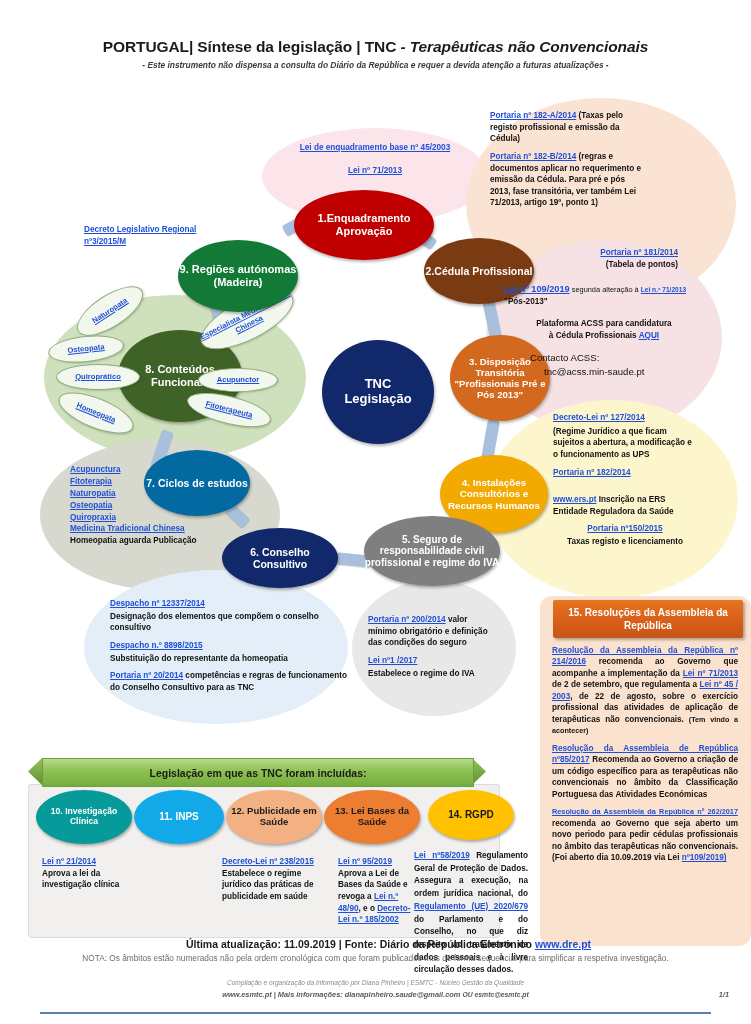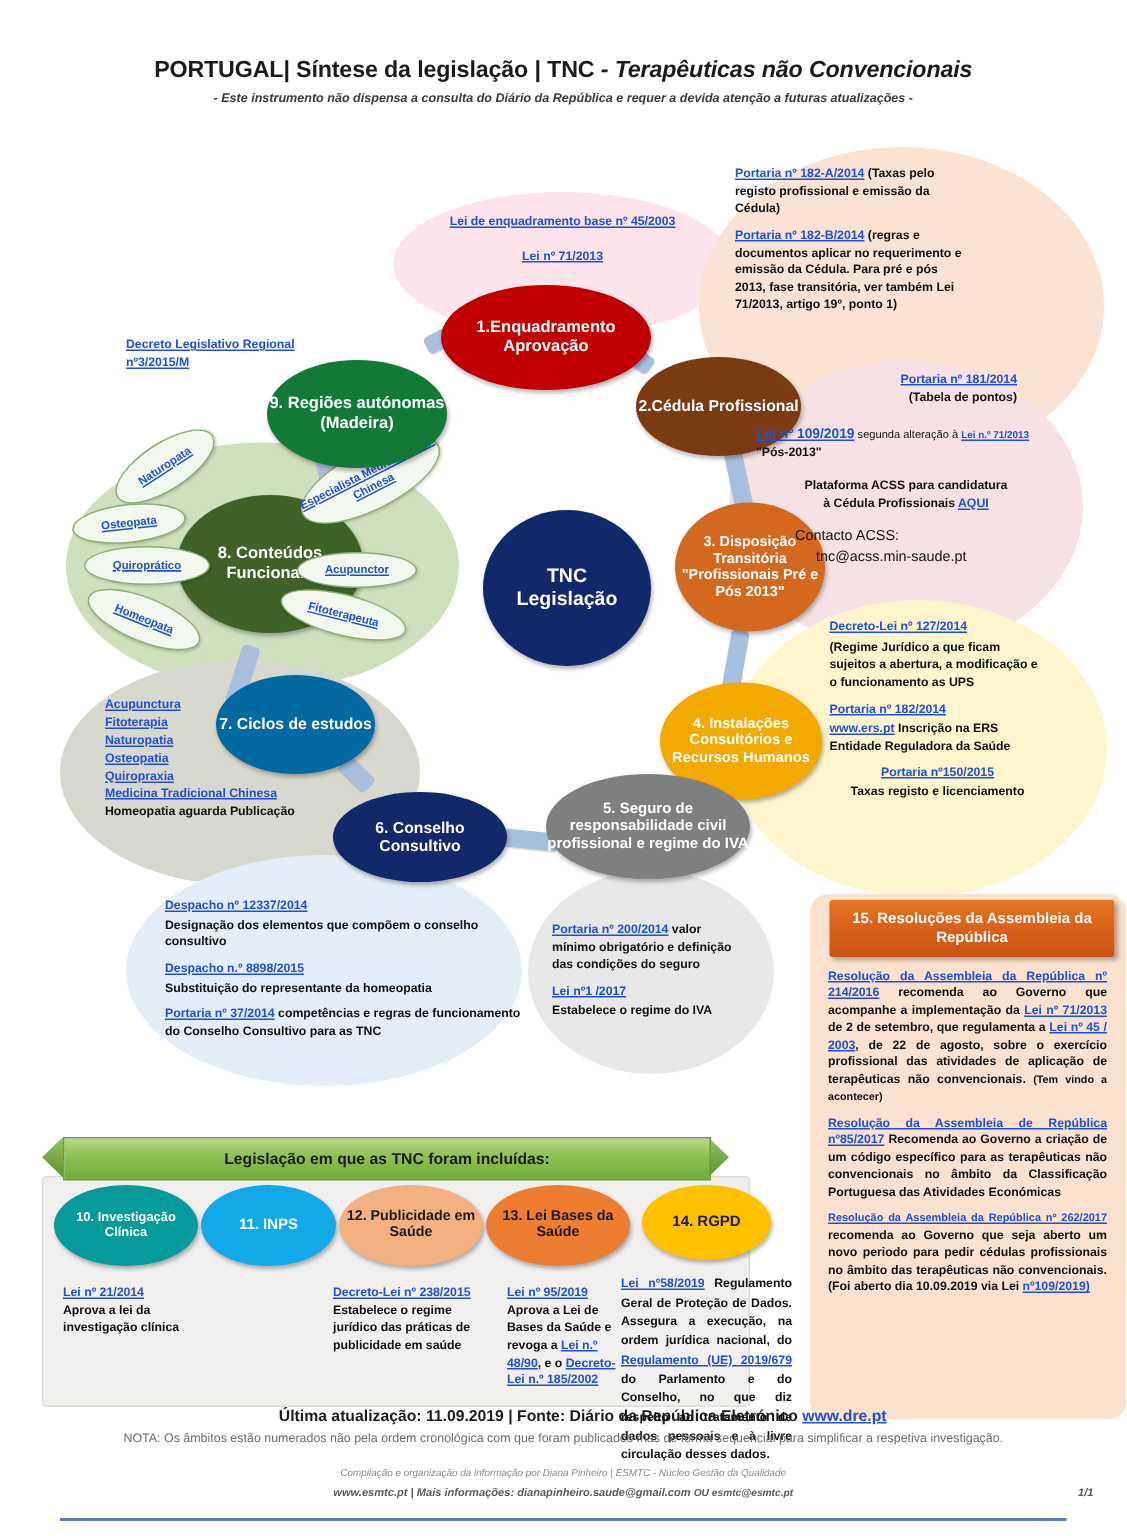--- a/index.html
+++ b/index.html
@@ -161,21 +161,21 @@
     <div>Plataforma ACSS para candidatura</div>
     <div><span>à Cédula Profissionais </span><span class="lnkd">AQUI</span></div>
   </div>
 
   <div class="abs node" style="left:440px;top:455px;width:108px;height:78px;background:#f2a900;font-size:9.8px;color:#fff;">
     <span>4. Instalações Consultórios e Recursos Humanos</span>
   </div>
   <div class="abs txt" style="left:553px;top:412px;width:144px;">
     <p style="margin-bottom:2px;"><span class="lnkd">Decreto-Lei nº 127/2014</span></p>
     <p>(Regime Jurídico a que ficam sujeitos  a abertura, a modificação e o funcionamento as UPS</p>
-    <p style="margin-bottom:2px;"><span class="lnkd">Portaria nº 182/2014</span></p>
+    <p style="margin-bottom:16px;"><span class="lnkd">Portaria nº 182/2014</span></p>
     <p><span class="lnkd">www.ers.pt</span><span> Inscrição na ERS Entidade Reguladora da Saúde</span></p>
     <p style="margin-bottom:1px;text-align:center;"><span class="lnkd">Portaria nº150/2015</span></p>
     <p class="ctr">Taxas registo e licenciamento</p>
   </div>
 
   <div class="abs node" style="left:364px;top:516px;width:136px;height:70px;background:#7f7f7f;font-size:10px;">
     <span>5. Seguro de responsabilidade civil profissional e regime do  IVA</span>
   </div>
   <div class="abs txt" style="left:368px;top:614px;width:130px;">
     <p><span class="lnkd">Portaria nº 200/2014</span><span> valor mínimo obrigatório e definição das condições do seguro</span></p>
@@ -184,21 +184,21 @@
   </div>
 
   <div class="abs node" style="left:222px;top:528px;width:116px;height:60px;background:#11296b;font-size:10.5px;">
     <span>6. Conselho Consultivo</span>
   </div>
   <div class="abs txt" style="left:110px;top:598px;width:246px;">
     <p style="margin-bottom:1px;"><span class="lnkd">Despacho nº 12337/2014</span></p>
     <p>Designação dos elementos que compõem o conselho consultivo</p>
     <p style="margin-bottom:1px;"><span class="lnkd">Despacho n.º 8898/2015</span></p>
     <p>Substituição do representante da homeopatia</p>
-    <p><span class="lnkd">Portaria nº 37/2014</span><span> competências e regras de funcionamento do Conselho Consultivo para as TNC</span></p>
+    <p><span class="lnkd">Portaria nº 20/2014</span><span> competências e regras de funcionamento do Conselho Consultivo para as TNC</span></p>
   </div>
 
   <div class="abs node" style="left:144px;top:450px;width:106px;height:66px;background:#0369a1;font-size:10.5px;">
     <span>7. Ciclos de estudos</span>
   </div>
   <div class="abs txt" style="left:70px;top:464px;width:170px;line-height:1.45;">
     <div><span class="lnkd">Acupunctura</span></div>
     <div><span class="lnkd">Fitoterapia</span></div>
     <div><span class="lnkd">Naturopatia</span></div>
     <div><span class="lnkd">Osteopatia</span></div>
@@ -279,21 +279,21 @@
   </div>
   <div class="abs txt" style="left:222px;top:856px;width:108px;">
     <div><span class="lnkd">Decreto-Lei nº 238/2015</span></div>
     <div>Estabelece o regime jurídico das práticas de publicidade em saúde</div>
   </div>
   <div class="abs txt" style="left:338px;top:856px;width:74px;">
     <div><span class="lnkd">Lei nº 95/2019</span></div>
     <div><span>Aprova a Lei de Bases da Saúde e revoga a </span><span class="lnkd">Lei n.º 48/90</span><span>, e o </span><span class="lnkd">Decreto-Lei n.º 185/2002</span></div>
   </div>
   <div class="abs txt just" style="left:414px;top:850px;width:114px;line-height:1.55;">
-    <span class="lnkd">Lei  nº58/2019</span><span> Regulamento Geral de Proteção de Dados. Assegura a execução, na ordem jurídica nacional, do </span><span class="lnkd">Regulamento (UE) 2019/679</span><span> do Parlamento e do Conselho, no que diz respeito ao tratamento de dados pessoais e à livre circulação desses dados.</span>
+    <span class="lnkd">Lei  nº58/2019</span><span> Regulamento Geral de Proteção de Dados. Assegura a execução, na ordem jurídica nacional, do </span><span class="lnkd">Regulamento (UE) 2020/679</span><span> do Parlamento e do Conselho, no que diz respeito ao tratamento de dados pessoais e à livre circulação desses dados.</span>
   </div>
 
   <div class="abs" id="foot1">
     <span>Última atualização: 11.09.2019 | Fonte: Diário da República Eletrónico </span><span class="lnkd">www.dre.pt</span>
   </div>
   <div class="abs" id="foot2">NOTA: Os âmbitos estão numerados não pela ordem cronológica com que foram publicados mas de forma sequencial para simplificar a respetiva investigação.</div>
   <div class="abs" id="foot3">Compilação e organização da informação por Diana Pinheiro | ESMTC - Núcleo Gestão da Qualidade</div>
   <div class="abs" id="foot4">
     <span>www.esmtc.pt  | Mais informações: dianapinheiro.saude@gmail.com </span><span style="font-size:6.8px;">OU esmtc@esmtc.pt</span>
   </div>

